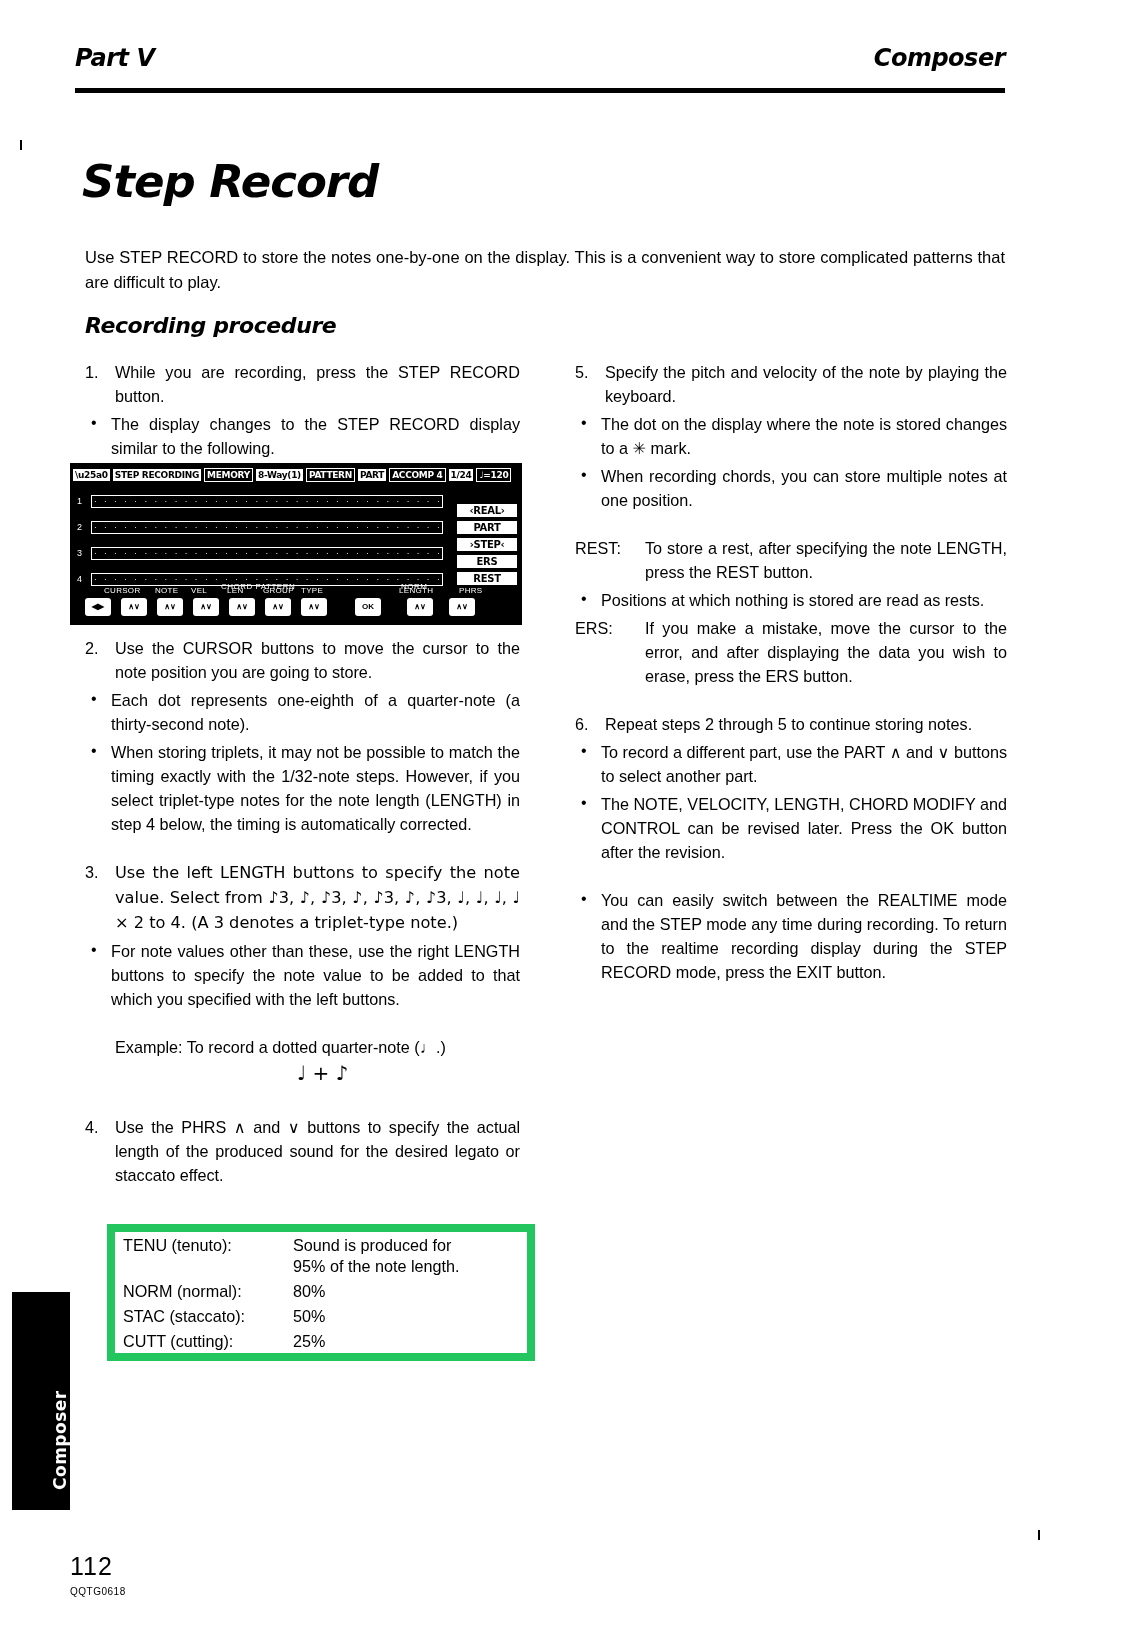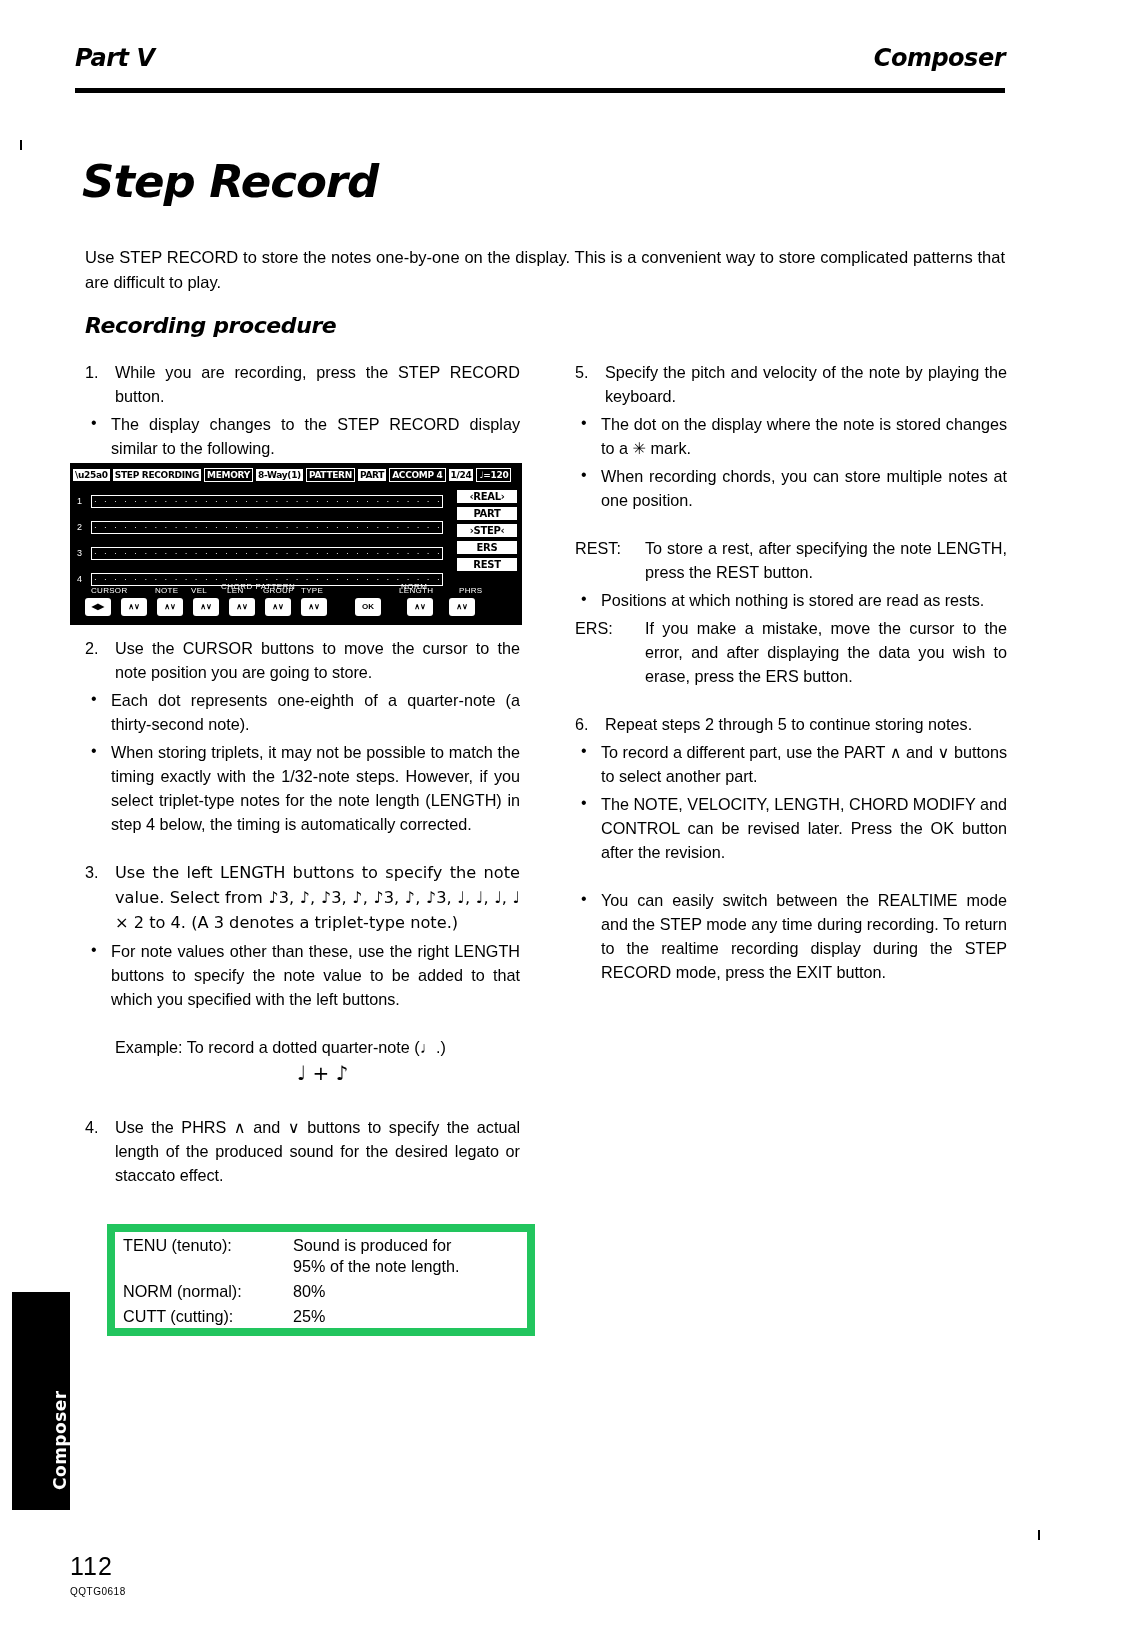--- a/index.html
+++ b/index.html
@@ -417,34 +417,34 @@
       <div class="lcd-row">
         <span class="rnum">3</span>
         <div class="lcd-dots">· · · · · · · · · · · · · · · · · · · · · · · · · · · · · · · · · · · · · · · · · · · · · · · · · · · · · · · · · · · · · · · · ·</div>
       </div>
       <div class="lcd-row">
         <span class="rnum">4</span>
         <div class="lcd-dots">· · · · · · · · · · · · · · · · · · · · · · · · · · · · · · · · · · · · · · · · · · · · · · · · · · · · · · · · · · · · · · · · ·</div>
       </div>
     </div>
 
-    <div class="lcd-side" style="top:26px;">
+    <div class="lcd-side" style="top:40px;">
       <div class="lcd-btn">‹REAL›</div>
       <div class="lcd-btn">PART</div>
       <div class="lcd-btn">›STEP‹</div>
       <div class="lcd-btn">ERS</div>
       <div class="lcd-btn">REST</div>
     </div>
 
     <div class="lcd-mid">CHORD PATTERN</div>
     <div class="lcd-mid" style="left:330px;top:118px;">NORM</div>
 
     <div class="lcd-bottom">
       <div class="lcd-labels">
-        <span style="left:14px;">CURSOR</span>
+        <span style="left:27px;">CURSOR</span>
         <span style="left:78px;">NOTE</span>
         <span style="left:114px;">VEL</span>
         <span style="left:150px;">LEN</span>
         <span style="left:186px;">GROUP</span>
         <span style="left:224px;">TYPE</span>
         <span style="left:322px;text-align:center;">LENGTH</span>
         <span style="left:382px;">PHRS</span>
       </div>
       <div class="lcd-keys">
         <div class="lcd-key" style="left:8px;">◀▶</div>
@@ -585,20 +585,24 @@
     </div>
     <div class="trow sub">
       <div class="tc1"></div>
       <div class="tc2">95% of the note length.</div>
     </div>
     <div class="trow">
       <div class="tc1">NORM (normal):</div>
       <div class="tc2">80%</div>
     </div>
     <div class="trow">
+      <div class="tc1">STAC (staccato):</div>
+      <div class="tc2">50%</div>
+    </div>
+    <div class="trow">
       <div class="tc1">CUTT (cutting):</div>
       <div class="tc2">25%</div>
     </div>
   </div>
 
   <div class="side-tab">
     <span>Composer</span>
   </div>
 
   <div class="page-num">112</div>

